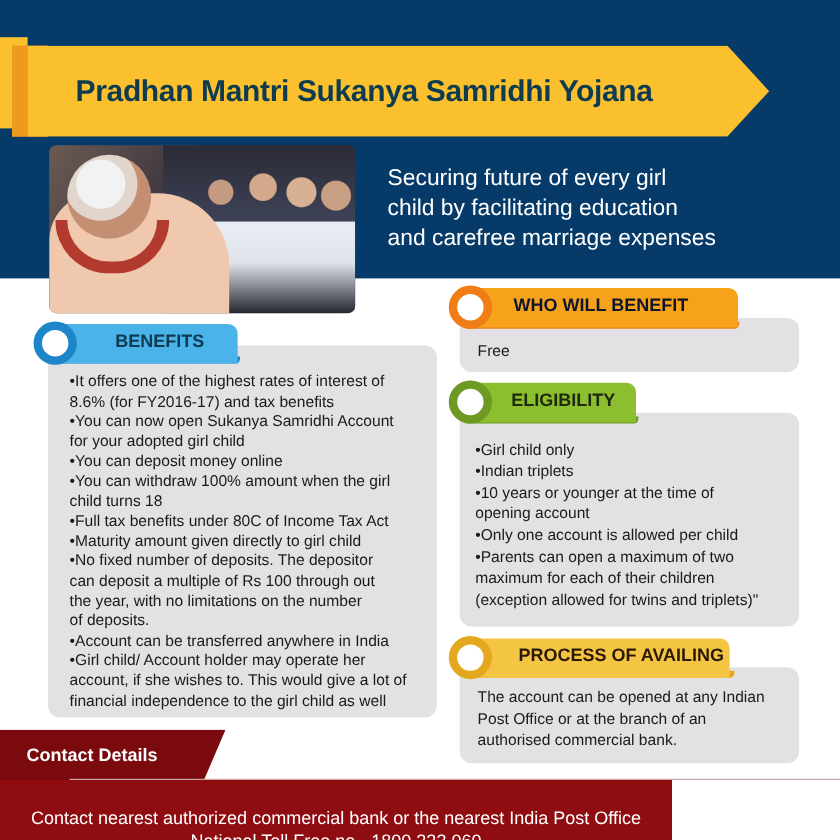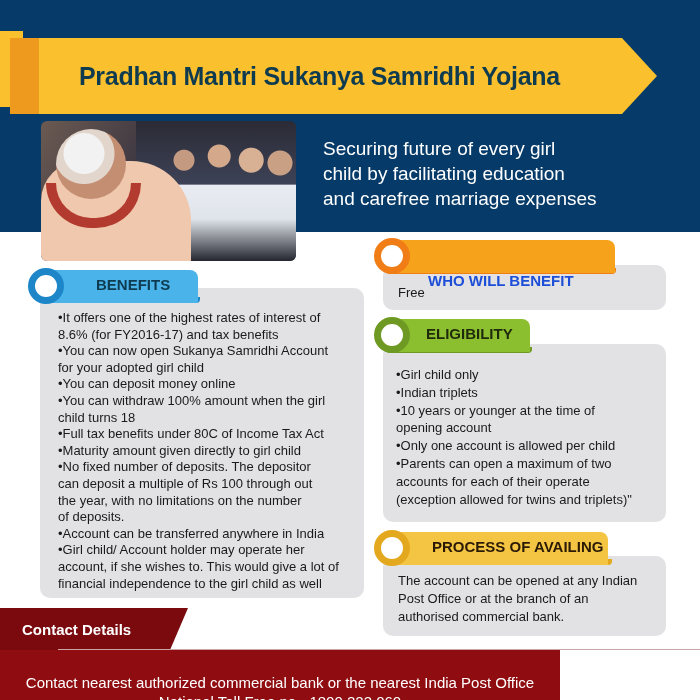--- a/index.html
+++ b/index.html
@@ -20,21 +20,21 @@
     background: #fbc02d;
   }
   .banner-shadow {
     position: absolute; left: 10px; top: 38px; width: 30px; height: 76px;
     background: #ee9a1e;
   }
   .banner {
     position: absolute; left: 23px; top: 38px; width: 618px; height: 76px;
     background: #fbc02d;
     clip-path: polygon(0 0, 583px 0, 618px 38px, 583px 76px, 0 76px);
-    display: flex; align-items: center; padding-left: 40px; margin-left: 16px;
+    display: flex; align-items: center; padding-left: 40px;
   }
   .banner-title {
     font-family: "Liberation Sans", sans-serif;
     font-weight: bold; font-size: 25px; letter-spacing: -0.3px;
     color: #0e3b4f;
   }
   
   .photo {
     position: absolute; left: 41px; top: 121px; width: 255px; height: 140px;
     border-radius: 6px; overflow: hidden;
@@ -150,36 +150,36 @@
   <p>•Account can be transferred anywhere in India</p>
   <p>•Girl child/ Account holder may operate her</p>
   <p>account, if she wishes to. This would give a lot of</p>
   <p>financial independence to the girl child as well</p>
 </div>
 
 <div class="panel" style="left:383px; top:265px; width:283px; height:45px;"></div>
 <div class="badge-under" style="left:386px; top:268px; width:230px; background:#f07d16;"></div>
 <div class="badge" style="left:393px; top:240px; width:222px; background:#f7a21b;"></div>
 <div class="badge-ring" style="left:374px; top:238px; border-color:#f07d16;"></div>
-<span class="badge-label" style="left:428px; top:246px; color:#1d4ed8;margin-top:26px;">WHO WILL BENEFIT</span>
+<span class="badge-label" style="left:428px; top:246px; color:#0f172a;">WHO WILL BENEFIT</span>
 <span class="list-text" style="left:398px; top:285px;">Free</span>
 
 <div class="panel" style="left:383px; top:344px; width:283px; height:178px;"></div>
 <div class="badge-under" style="left:386px; top:347px; width:146px; background:#6e9a23;"></div>
 <div class="badge" style="left:393px; top:319px; width:137px; background:#8cbf2f;"></div>
 <div class="badge-ring" style="left:374px; top:317px; border-color:#6e9a23;"></div>
 <span class="badge-label" style="left:426px; top:325px; color:#1f2a0c;">ELIGIBILITY</span>
 <div class="list-text" style="left:396px; top:366px; line-height:17.8px;">
   <p>•Girl child only</p>
   <p>•Indian triplets</p>
   <p>•10 years or younger at the time of</p>
   <p>opening account</p>
   <p>•Only one account is allowed per child</p>
   <p>•Parents can open a maximum of two</p>
-  <p>accounts for each of their operate</p>
+  <p>maximum for each of their children</p>
   <p>(exception allowed for twins and triplets)"</p>
 </div>
 
 <div class="panel" style="left:383px; top:556px; width:283px; height:80px;"></div>
 <div class="badge-under" style="left:386px; top:559px; width:226px; background:#e3a81e;"></div>
 <div class="badge" style="left:393px; top:532px; width:215px; background:#f4c542;"></div>
 <div class="badge-ring" style="left:374px; top:530px; border-color:#e3a81e;"></div>
 <span class="badge-label" style="left:432px; top:538px; color:#2a1a05;">PROCESS OF AVAILING</span>
 <div class="list-text" style="left:398px; top:572px; line-height:18px;">
   <p>The account can be opened at any Indian</p>

